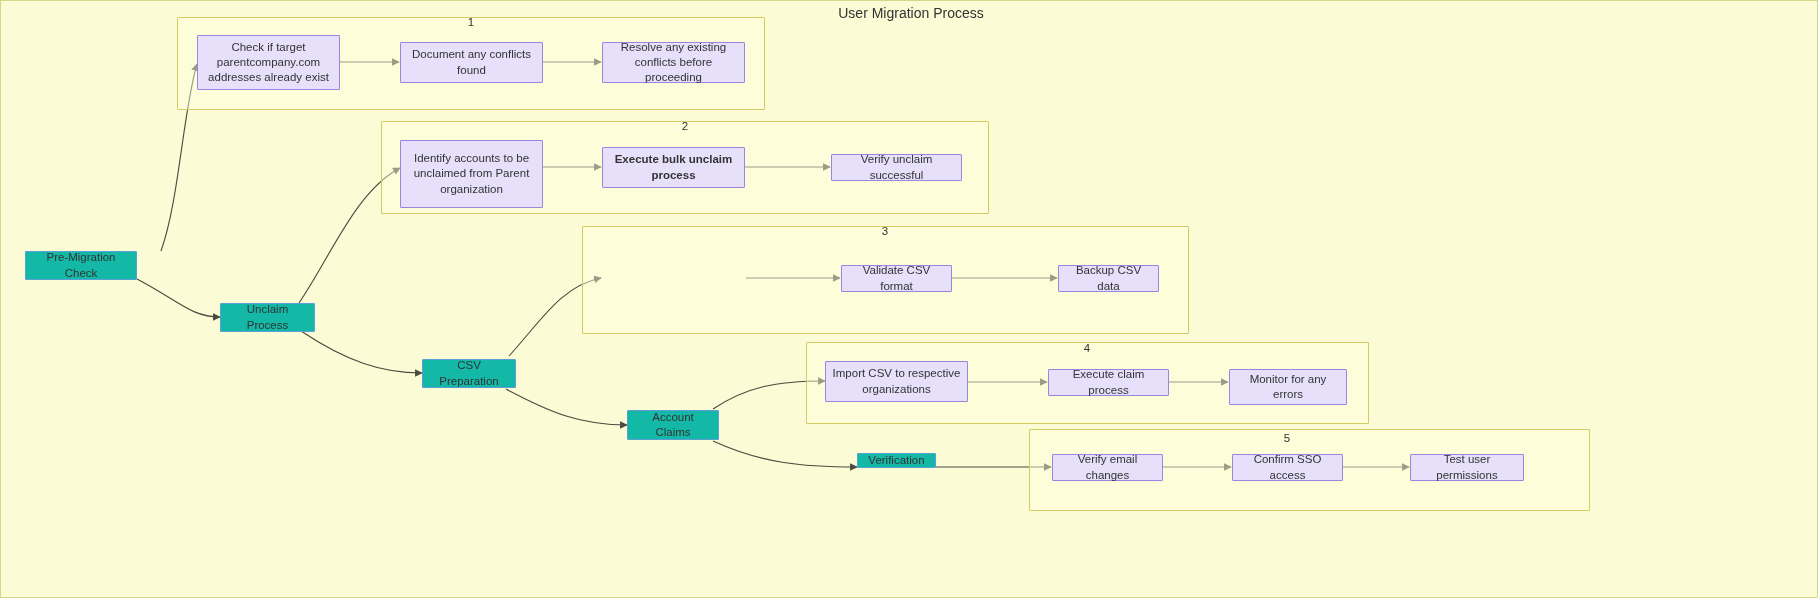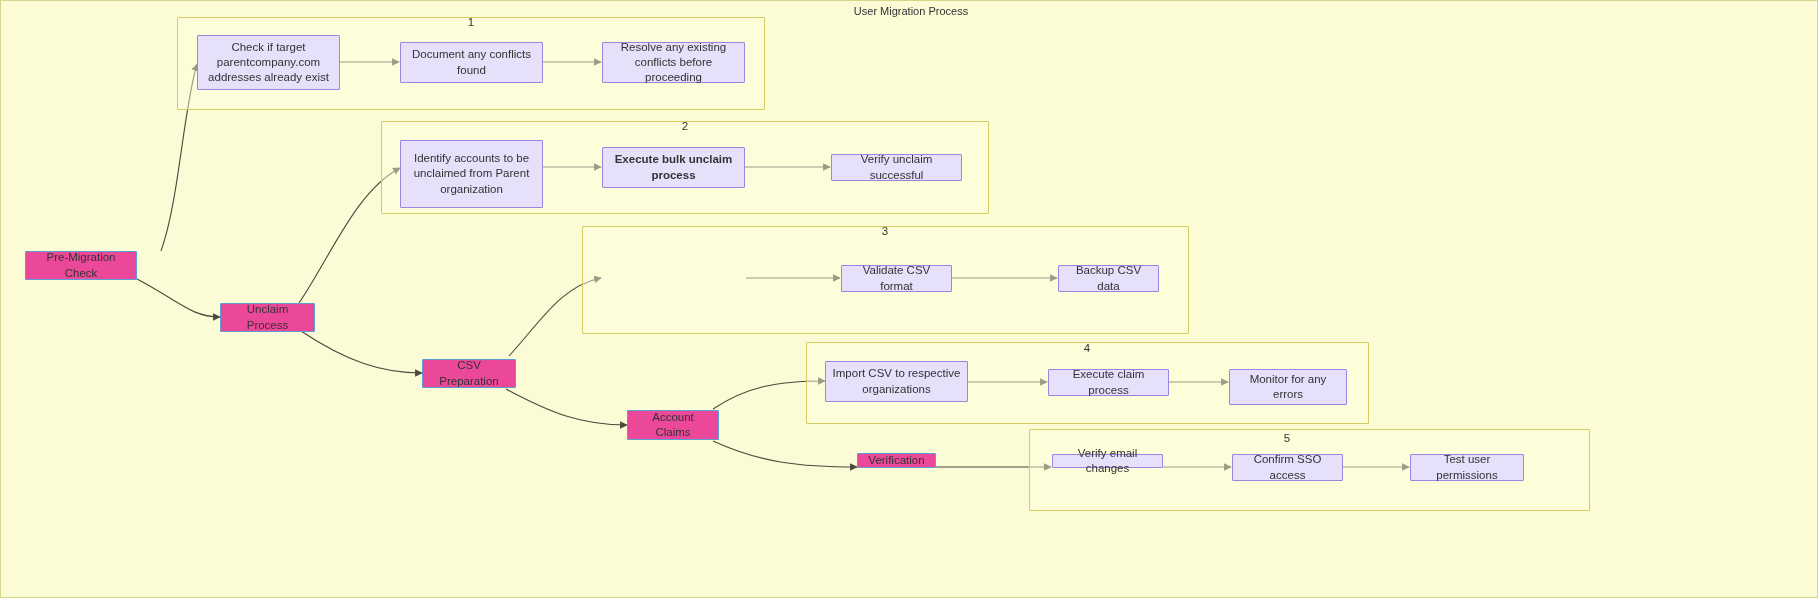--- a/index.html
+++ b/index.html
@@ -34,21 +34,21 @@
   .cluster-label {
     position: absolute;
     transform: translateX(-50%);
     font-size: 11.5px;
     color: #333333;
     white-space: nowrap;
   }
   .diagram-title {
     position: absolute;
     transform: translateX(-50%);
-    font-size: 11px;
+    font-size: 14px;
     color: #333333;
     white-space: nowrap;
   }
   .node {
     position: absolute;
     box-sizing: border-box;
     display: flex;
     align-items: center;
     justify-content: center;
     text-align: center;
@@ -56,21 +56,21 @@
     line-height: 1.32;
     color: #333333;
     border-radius: 1px;
     padding: 2px 6px;
   }
   .node.step {
     background: #e6e0fb;
     border: 1px solid #9a86e0;
   }
   .node.phase {
-    background: #ec4899;
+    background: #14b8a6;
     border: 1px solid #5a9fd4;
   }
   .node span {
     display: block;
     width: 100%;
   }
 </style>
 </head>
 <body>
 
@@ -178,21 +178,21 @@
   <div class="node step" style="left:824px; top:360px; width:143px; height:41px;justify-content:center;">
     <span>Import CSV to respective organizations</span>
   </div>
   <div class="node step" style="left:1047px; top:368px; width:121px; height:27px;">
     <span>Execute claim process</span>
   </div>
   <div class="node step" style="left:1228px; top:368px; width:118px; height:36px;">
     <span>Monitor for any errors</span>
   </div>
 
-  <div class="node step" style="left:1051px; top:453px; width:111px; height:14px;">
+  <div class="node step" style="left:1051px; top:453px; width:111px; height:27px;">
     <span>Verify email changes</span>
   </div>
   <div class="node step" style="left:1231px; top:453px; width:111px; height:27px;">
     <span>Confirm SSO access</span>
   </div>
   <div class="node step" style="left:1409px; top:453px; width:114px; height:27px;justify-content:center;">
     <span>Test user permissions</span>
   </div>
 
 </div>

